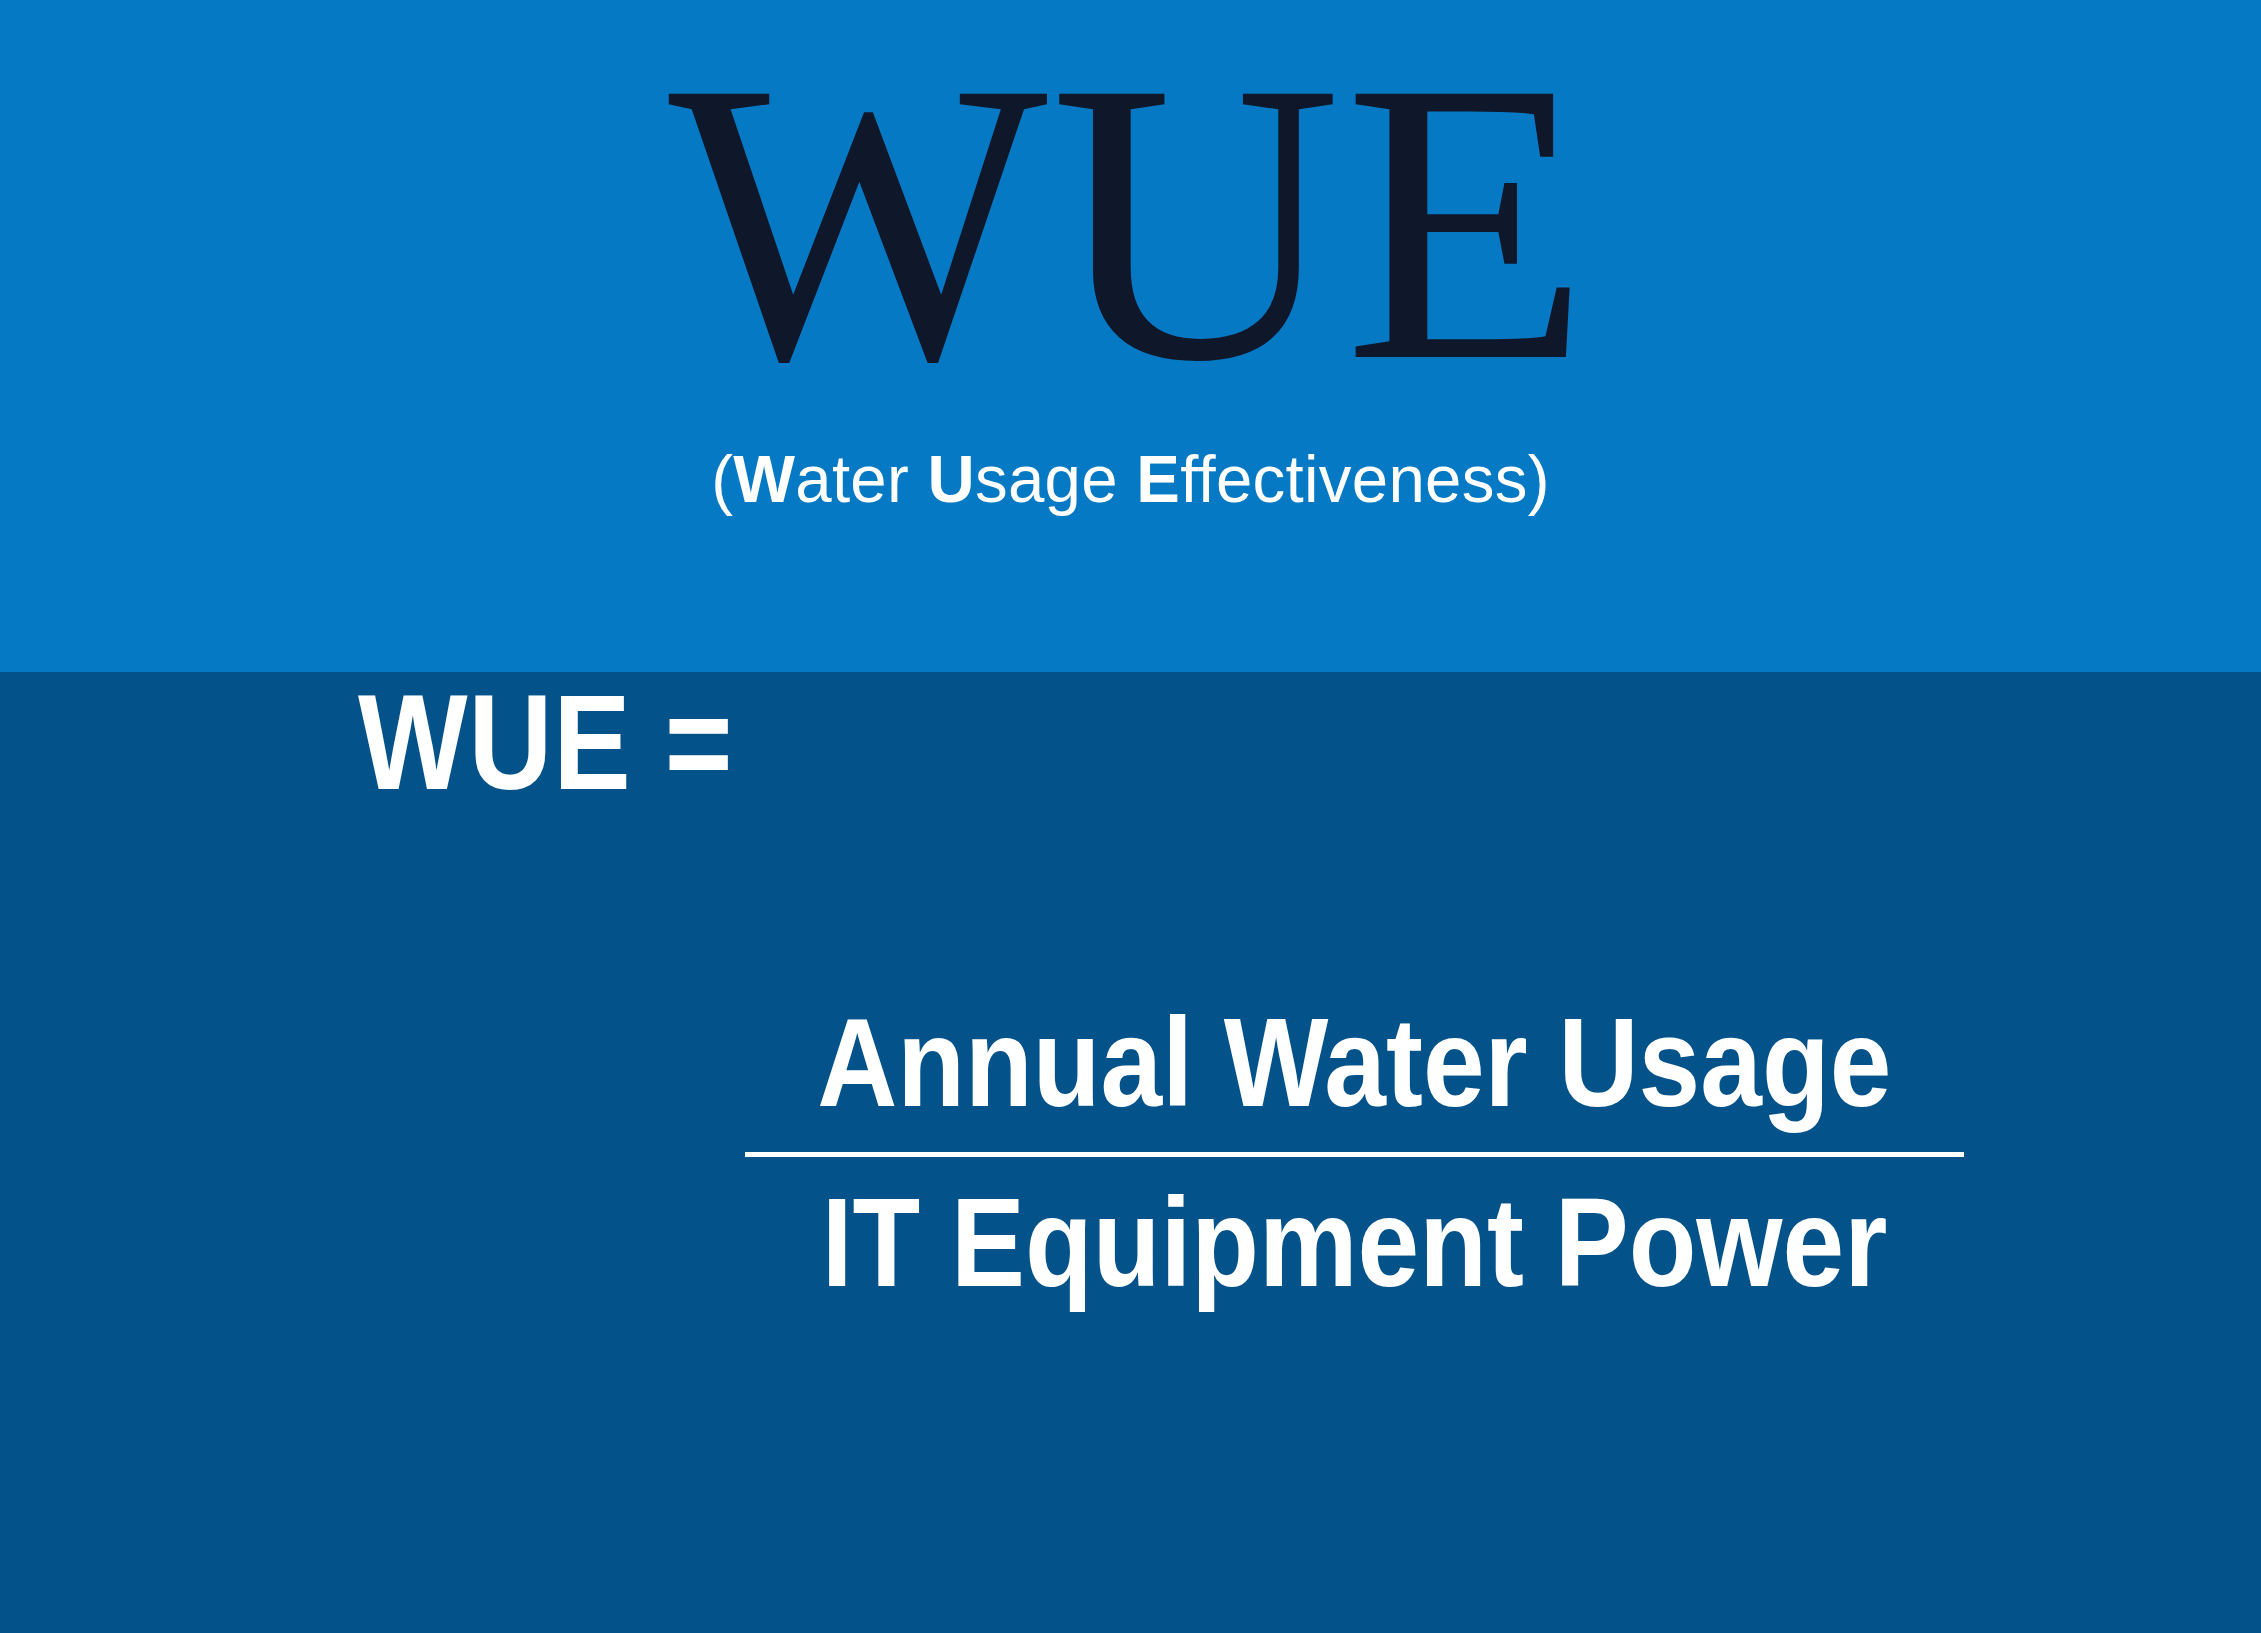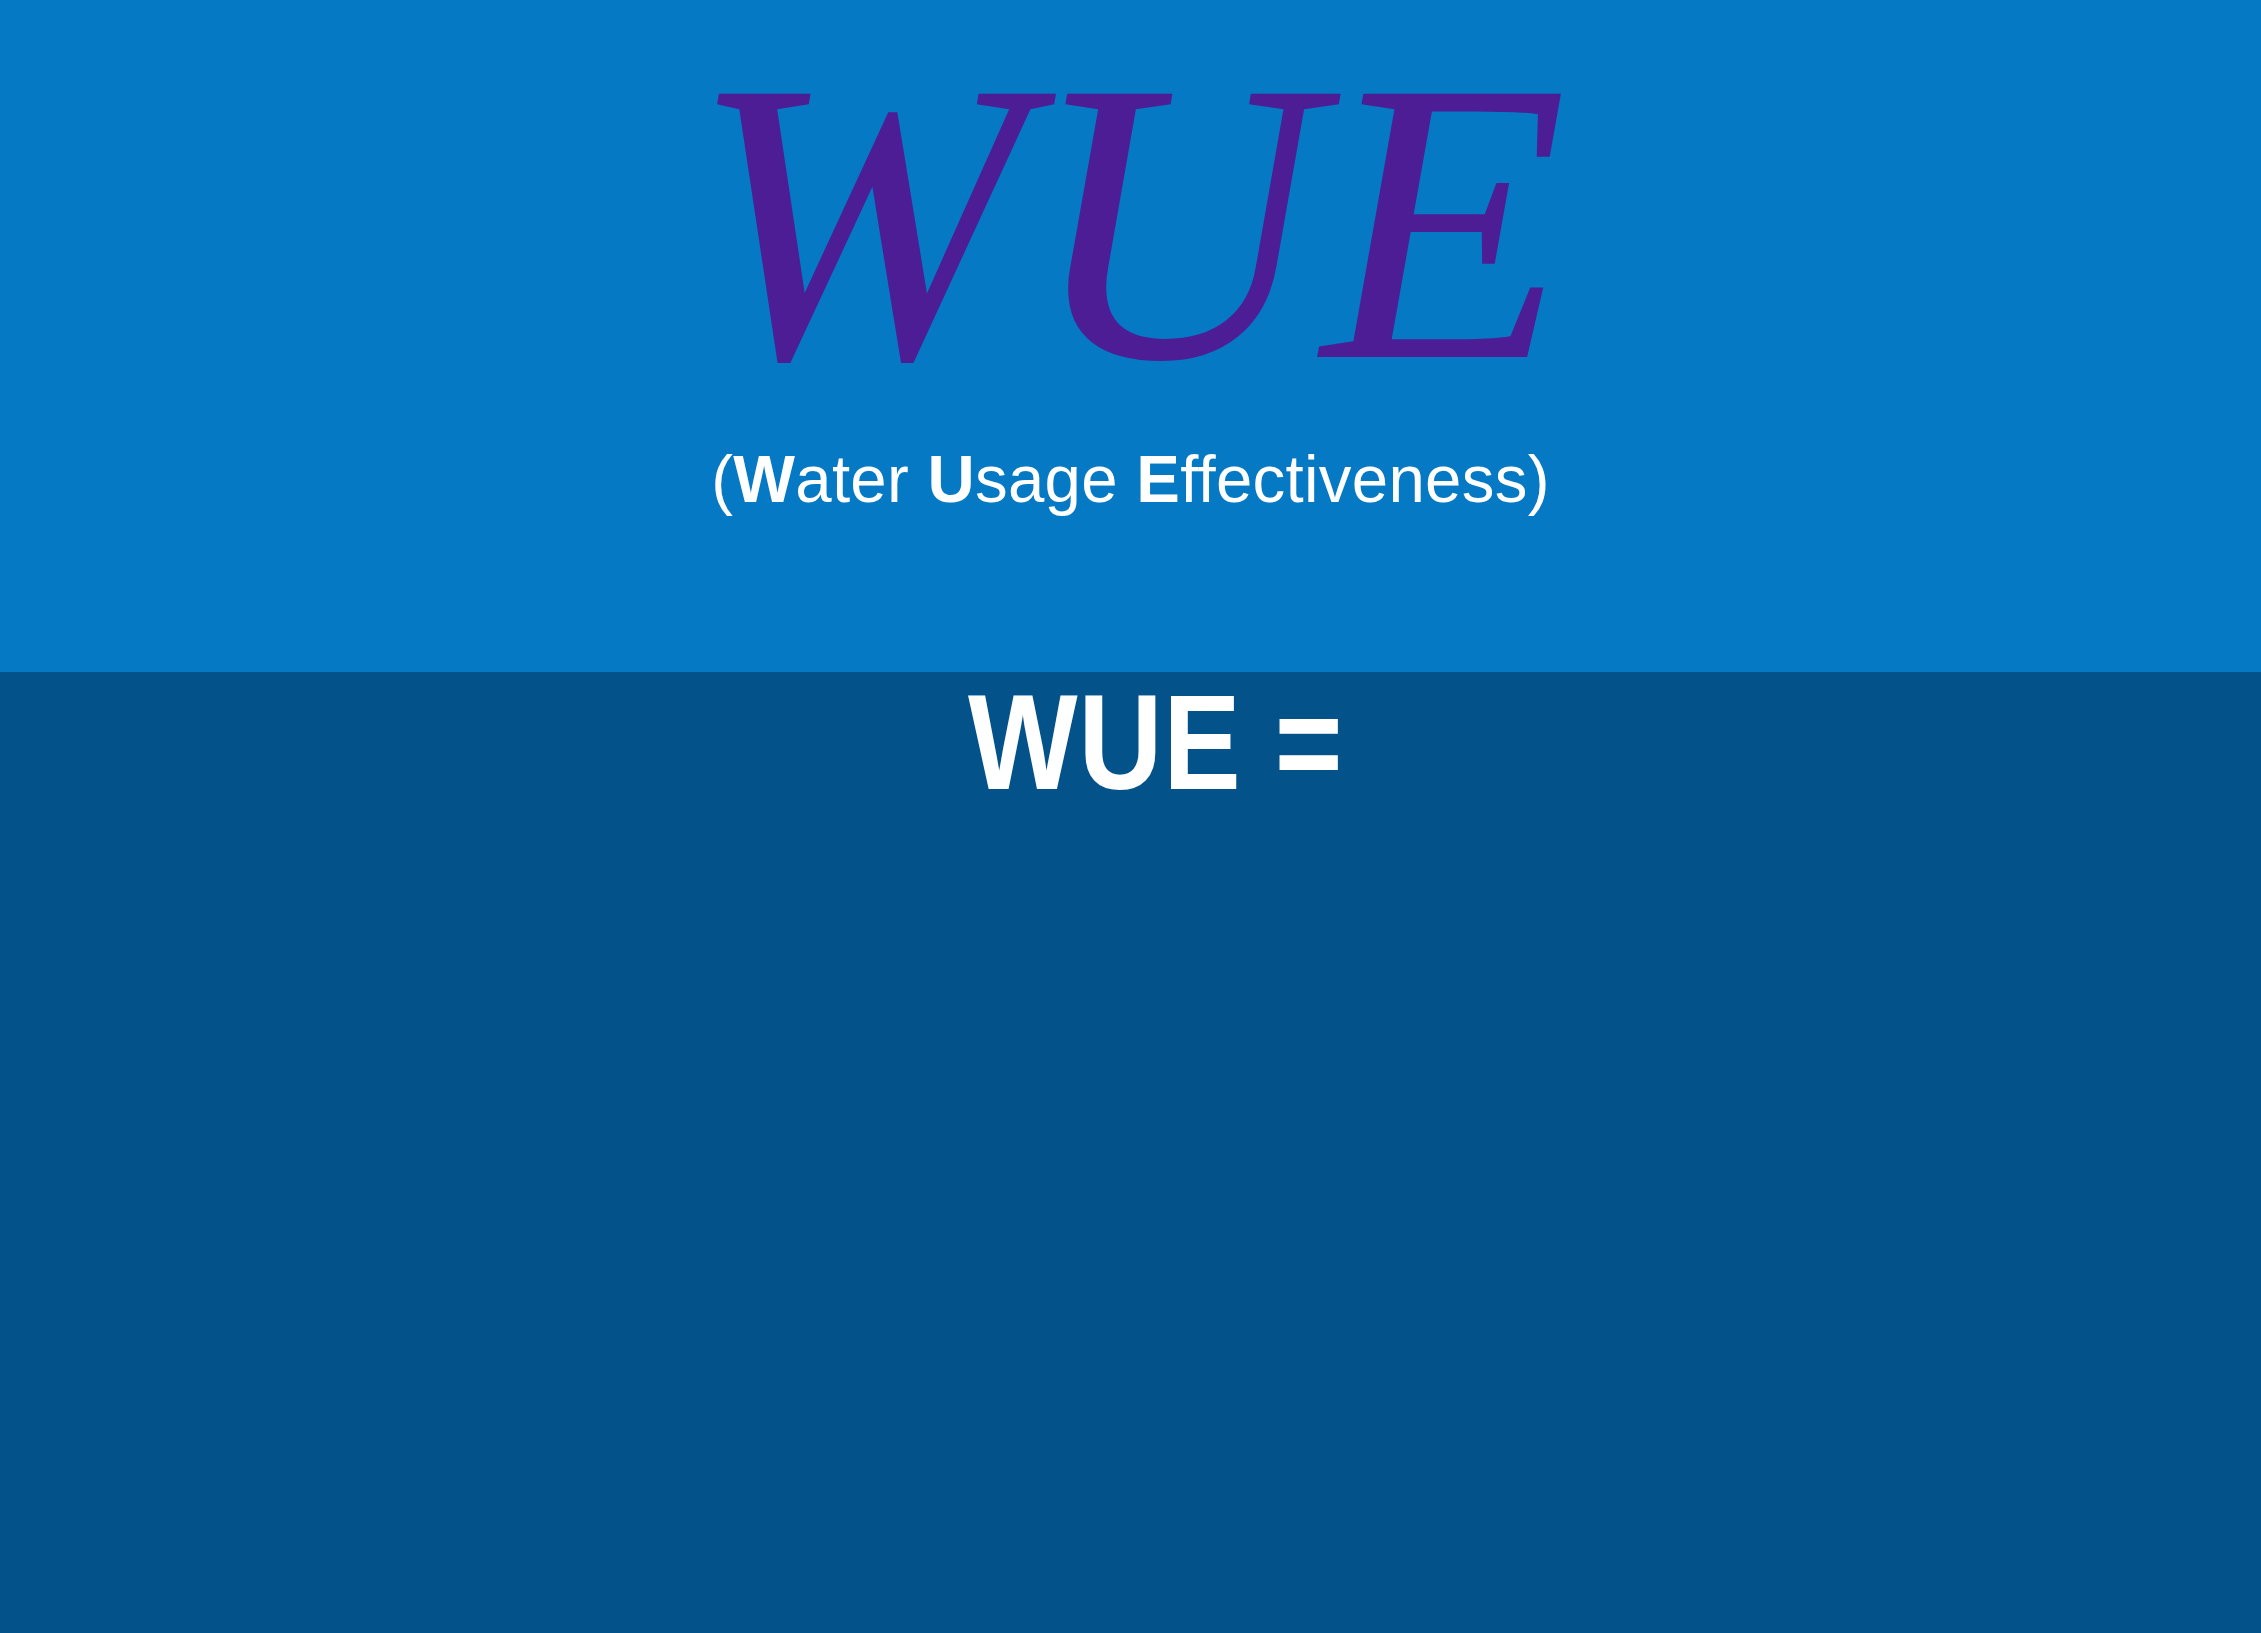--- a/index.html
+++ b/index.html
@@ -41,25 +41,24 @@
     width: 100%;
     height: 672px;
     display: flex;
     flex-direction: column;
     align-items: center;
     justify-content: flex-start;
   }
 
   #acronym-title {
     font-family: "Liberation Serif", "DejaVu Serif", serif;
-    font-style: italic;
     font-weight: 400;
     font-size: 402px;
     line-height: 1;
-    color: #4c1d95;
+    color: #0f172a;
     letter-spacing: 3px;
     margin-top: 21px;
     white-space: nowrap;
   }
 
   #acronym-expansion {
     font-family: "Liberation Sans Narrow", "Liberation Sans", sans-serif;
     font-size: 66px;
     line-height: 1;
     color: #ffffff;
@@ -145,18 +144,23 @@
     <div id="acronym-expansion">
       <span>(</span><span class="hl">W</span><span>ater </span><span class="hl">U</span><span>sage </span><span class="hl">E</span><span>ffectiveness</span><span>)</span>
     </div>
   </div>
 
   <div id="formula-block">
     <div id="formula-row">
 
       <div id="formula-lhs">WUE =</div>
 
+      <div id="fraction">
+        <div class="frac-term">Annual Water Usage</div>
+        <div id="fraction-bar"></div>
+        <div class="frac-term">IT Equipment Power</div>
+      </div>
 
     </div>
   </div>
 
 </div>
 
 
 </body></html>

